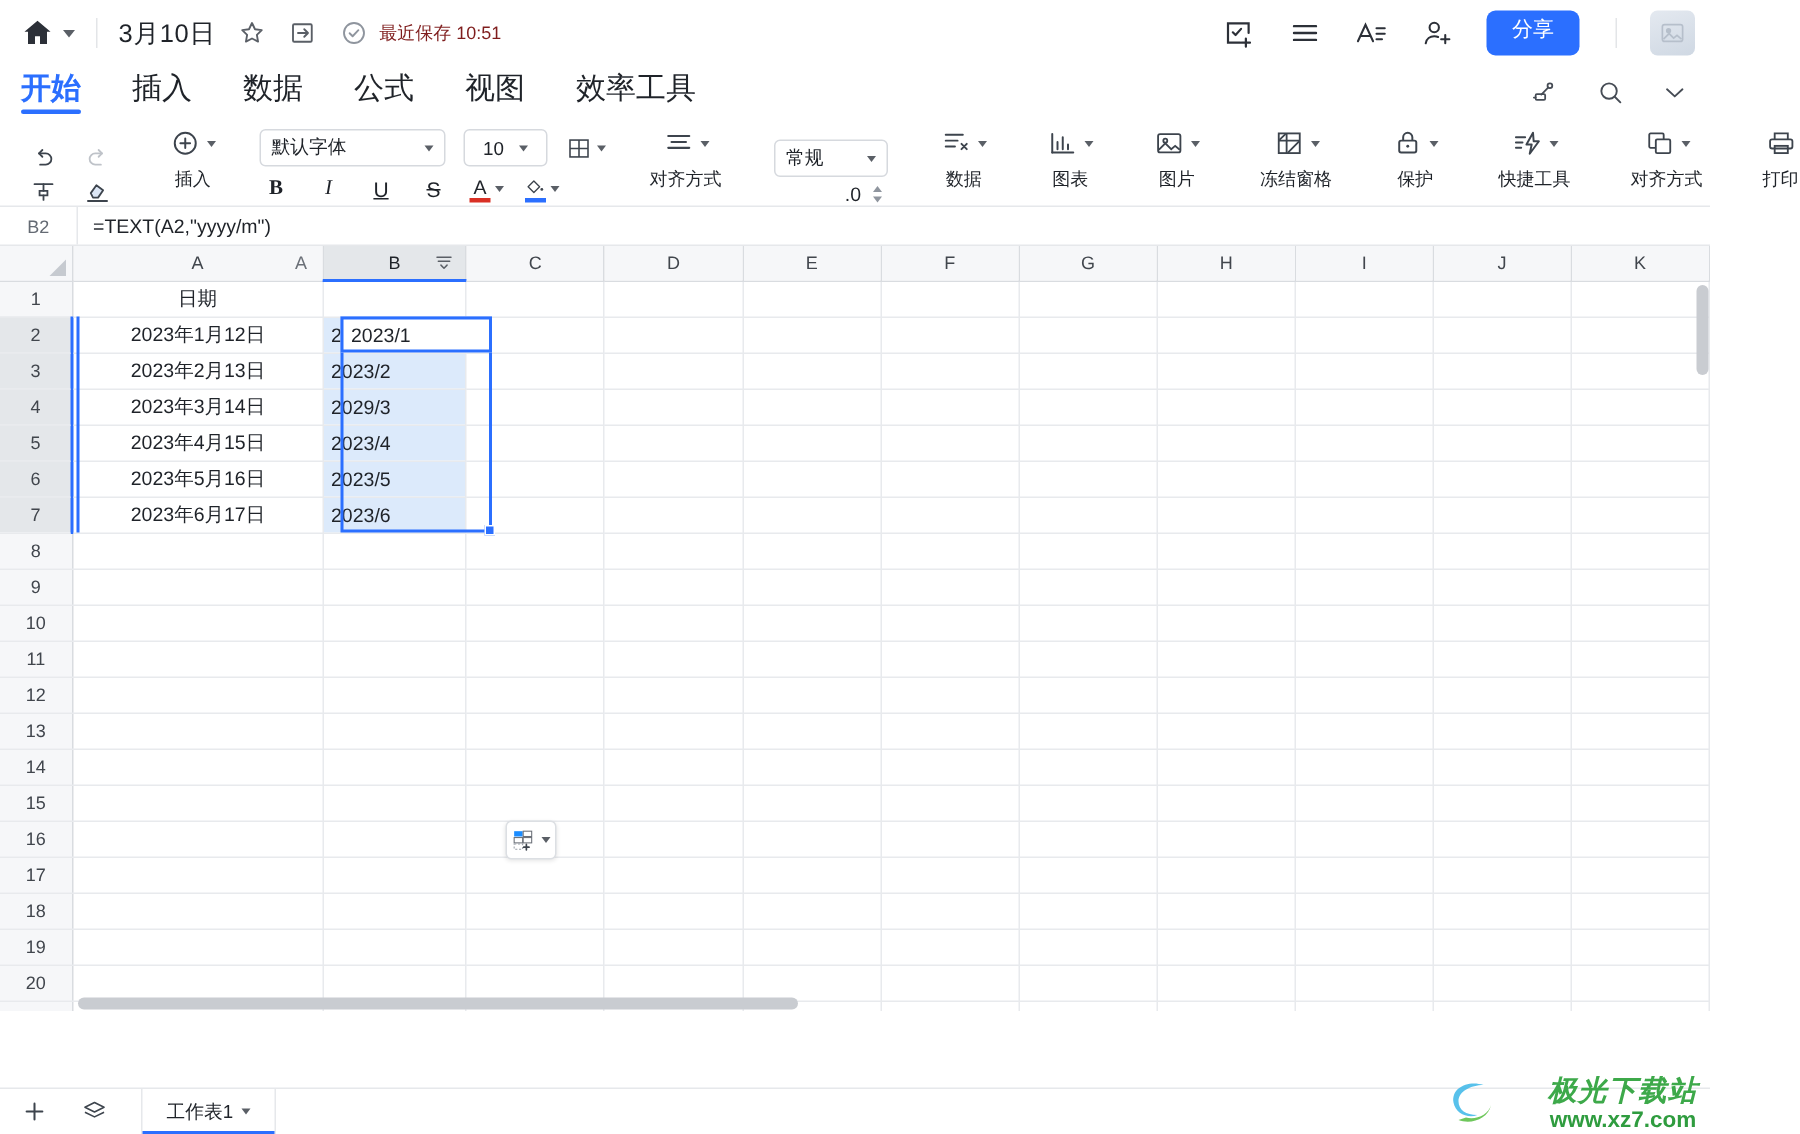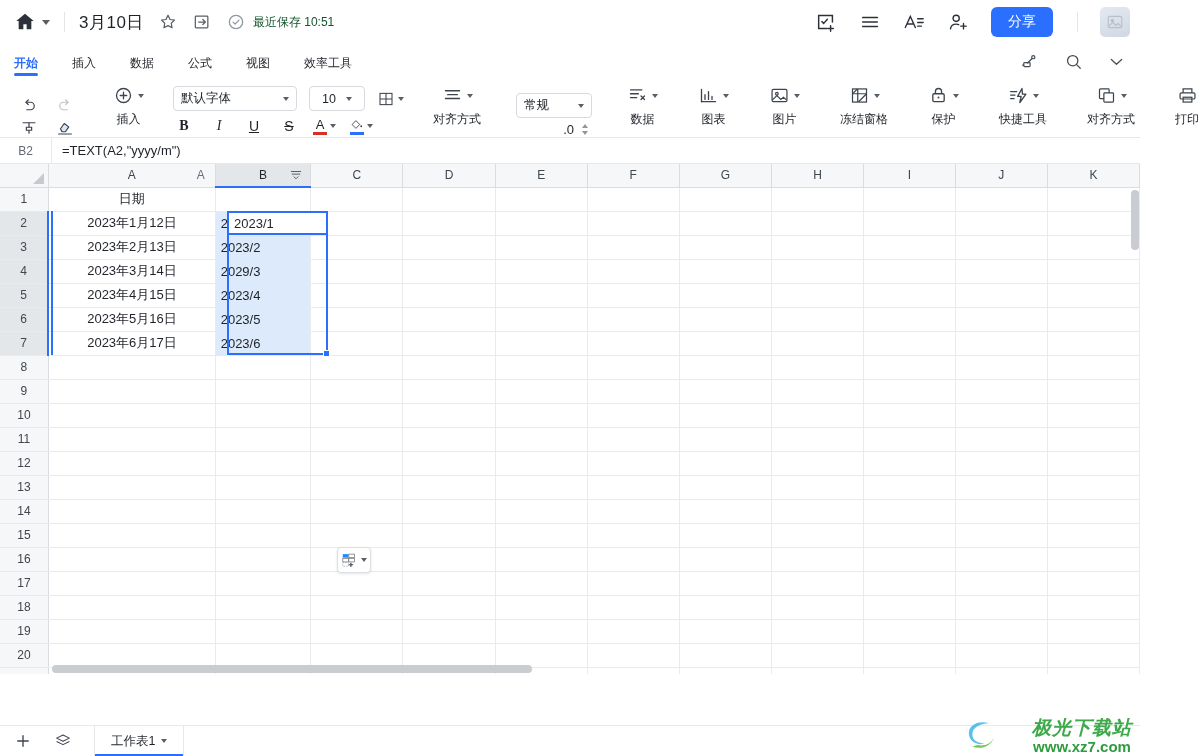--- a/index.html
+++ b/index.html
@@ -20,42 +20,42 @@
   }
   .home-icon { width: 22px; height: 22px; display: block; }
   .tiny-caret {
     width: 0; height: 0; margin-left: 6px;
     border-left: 4px solid transparent; border-right: 4px solid transparent;
     border-top: 5px solid #5a5f66;
   }
   .vdiv { width: 1px; height: 20px; background: #e3e5e8; margin: 0 14px; }
   .doc-title { font-size: 17px; color: #1f2329; letter-spacing: .5px; }
   .tb-ico { width: 20px; height: 20px; margin-left: 14px; display: block; color: #646a73; }
-  .saved-note { font-size: 12px; color: #14532d; margin-left: 7px; white-space: nowrap; }
+  .saved-note { font-size: 12px; color: #7f1d1d; margin-left: 7px; white-space: nowrap; }
   .spacer { flex: 1 1 auto; }
   .tb-right { display: flex; align-items: center; gap: 22px; }
   .tb-right .tb-ico { margin-left: 0; width: 22px; height: 22px; color: #1f2329; }
   .share-btn {
     background: #2b6fff; color: #fff; font-size: 14px;
     border: none; border-radius: 6px; padding: 7px 17px; cursor: pointer;
-    font-family: Liberation Serif, serif; line-height: 1.1;
+    font-family: Liberation Mono, monospace; line-height: 1.1;
   }
   .avatar {
     width: 30px; height: 30px; border-radius: 5px;
     background: linear-gradient(160deg,#e4e9f0,#cfd8e3);
     display: flex; align-items: center; justify-content: center;
   }
 
   
   .tabsbar {
     height: 32px; display: flex; align-items: flex-end;
     padding: 0 14px; position: relative;
   }
   .tab {
-    font-size: 12px; color: #1f2329; padding: 0 0 7px 0;
+    font-size: 20px; color: #1f2329; padding: 0 0 7px 0;
     margin-right: 34px; cursor: pointer; position: relative; line-height: 1;
   }
   .tab.active { color: #2b6fff; font-weight: bold; }
   .tab.active::after {
     content: ''; position: absolute; left: 0; right: 0; bottom: 0;
     height: 3px; background: #2b6fff; border-radius: 2px;
   }
   .tabsbar-right {
     position: absolute; right: 14px; bottom: 5px;
     display: flex; align-items: center; gap: 24px;

